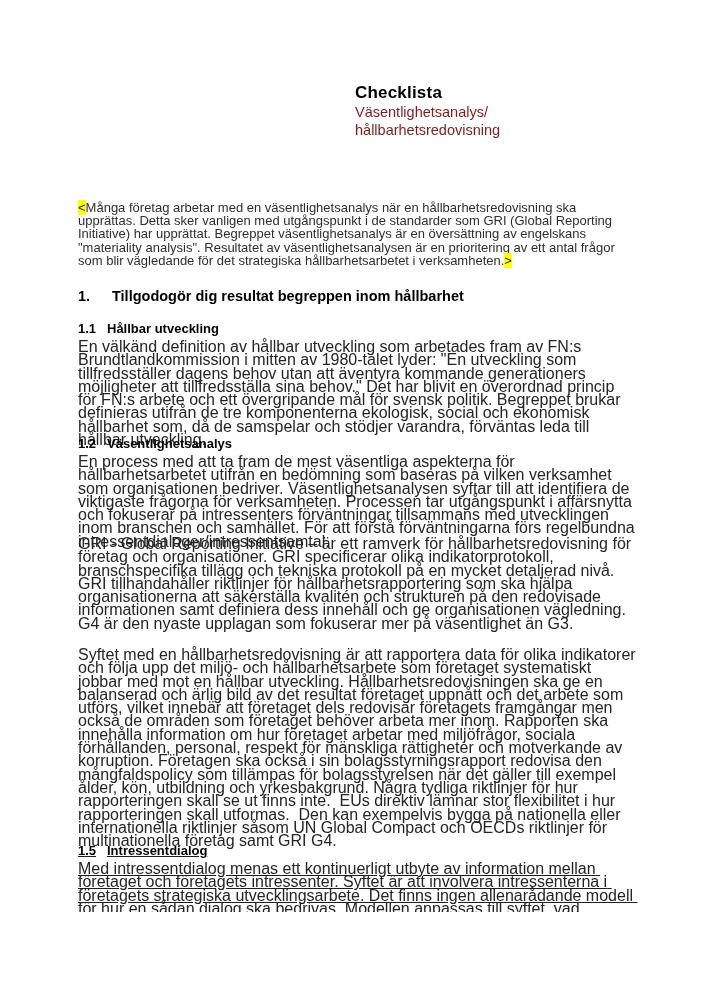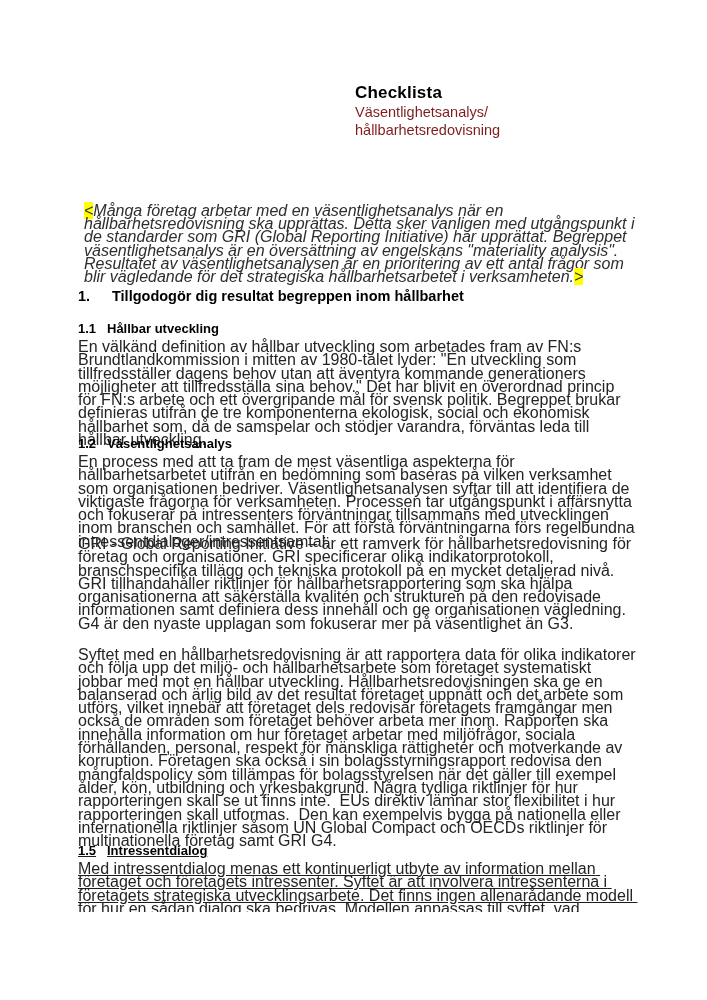--- a/index.html
+++ b/index.html
@@ -13,22 +13,22 @@
     overflow: hidden;
   }
 
   
   .header-block { position: absolute; left: 355px; top: 82px; }
   .doc-title { font-size: 17px; font-weight: bold; color: #000; line-height: 21px; letter-spacing: 0.2px; }
   .doc-subtitle { font-size: 14.5px; color: #7f1d1d; line-height: 18px; }
 
   
   .intro {
-    position: absolute; left: 84px; top: 188px; width: 558px;
-    font-style: italic; font-size: 16px; line-height: 13.2px; color: #2e2e2e;
+    position: absolute; left: 78px; top: 188px; width: 558px;
+    font-size: 13px; line-height: 13.2px; color: #2e2e2e;
   }
   .hl { background: #ffff00; }
 
   
   .h1row {
     position: absolute; left: 78px; top: 288px; width: 558px;
     display: flex; font-weight: bold; font-size: 14.5px; color: #000;
   }
   .h1num { width: 34px; flex: none; }
 

